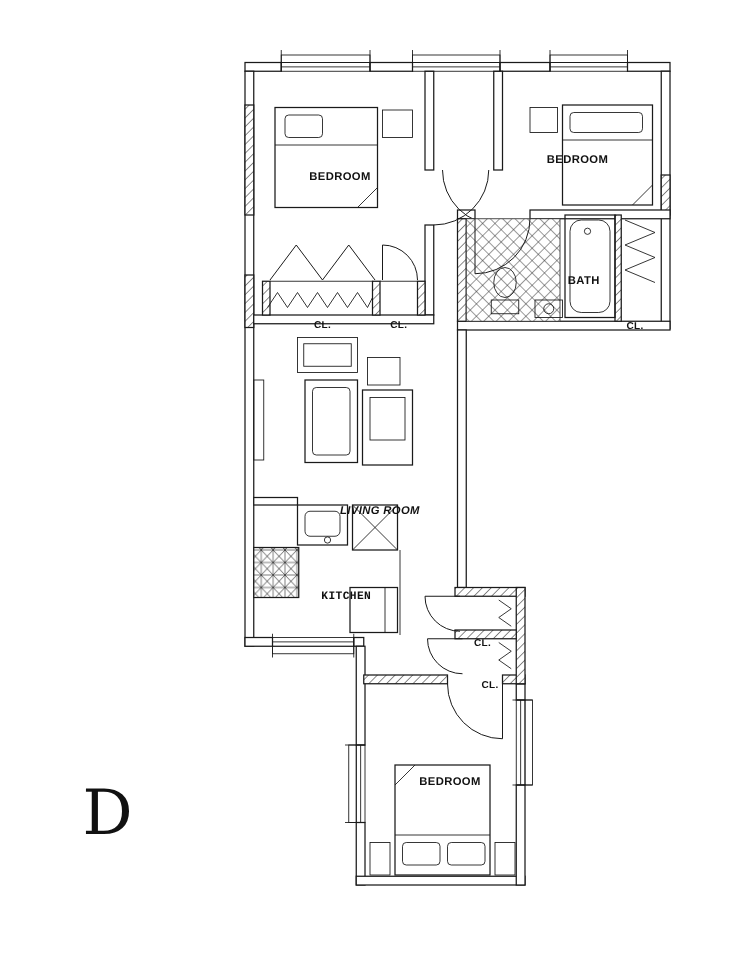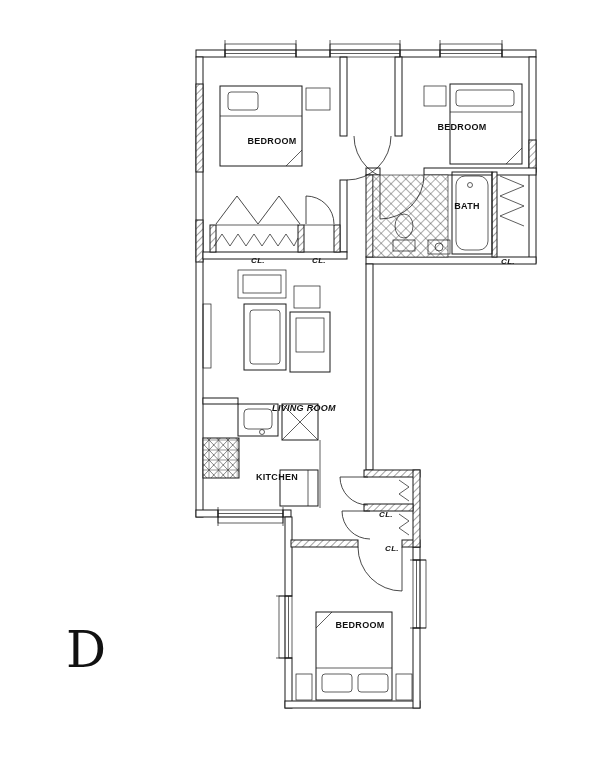--- a/index.html
+++ b/index.html
@@ -15,21 +15,21 @@
   .wh { fill:url(#hatch); stroke:#1a1a1a; stroke-width:1; }
   .f  { fill:none; stroke:#1a1a1a; stroke-width:1; }
   .t  { fill:none; stroke:#1a1a1a; stroke-width:0.7; }
   .a  { fill:none; stroke:#1a1a1a; stroke-width:0.8; }
   
   .plan-label {
     position:absolute; transform:translate(-50%,-50%);
     font-size:9px; font-weight:bold; color:#111;
     letter-spacing:0.3px; white-space:nowrap;margin-top:24px;
   }
-  .plan-label.small { font-size:8px;font-style:italic; }
+  .plan-label.small { font-size:8px; }
   .unit-letter {
     position:absolute; transform:translate(-50%,-50%);
     font-family:"DejaVu Serif","Liberation Serif",serif;
     font-size:50px; font-weight:400; color:#111;
   }
 </style>
 </head>
 <body>
 
 <div class="canvas">
@@ -246,25 +246,25 @@
       <rect class="t" x="358" y="674" width="30" height="18" rx="3"></rect>
       <line class="t" x1="316" y1="668" x2="392" y2="668"></line>
       <line class="t" x1="316" y1="628" x2="332" y2="612"></line>
       <rect class="t" x="296" y="674" width="16" height="26"></rect>
       <rect class="t" x="396" y="674" width="16" height="26"></rect>
     </g>
   </svg>
 
   <div class="plan-label" style="left:272px; top:117px;">BEDROOM</div>
   <div class="plan-label" style="left:462px; top:103px;">BEDROOM</div>
-  <div class="plan-label" style="left:467px; top:182px;">BATH</div>
+  <div class="plan-label" style="left:467px; top:200px;">BATH</div>
   <div class="plan-label small" style="left:258px; top:236px;">CL.</div>
   <div class="plan-label small" style="left:319px; top:236px;">CL.</div>
   <div class="plan-label small" style="left:508px; top:237px;">CL.</div>
   <div class="plan-label" style="left:304px; top:384px;font-style:italic;">LIVING ROOM</div>
-  <div class="plan-label" style="left:277px; top:453px;">KITCHEN</div>
+  <div class="plan-label" style="left:277px; top:453px;font-family:Liberation Mono, monospace;">KITCHEN</div>
   <div class="plan-label small" style="left:386px; top:490px;">CL.</div>
   <div class="plan-label small" style="left:392px; top:524px;">CL.</div>
   <div class="plan-label" style="left:360px; top:601px;">BEDROOM</div>
 
   <div class="unit-letter" style="left:86px; top:650px;">D</div>
 
 </div>
 
 </body></html>

